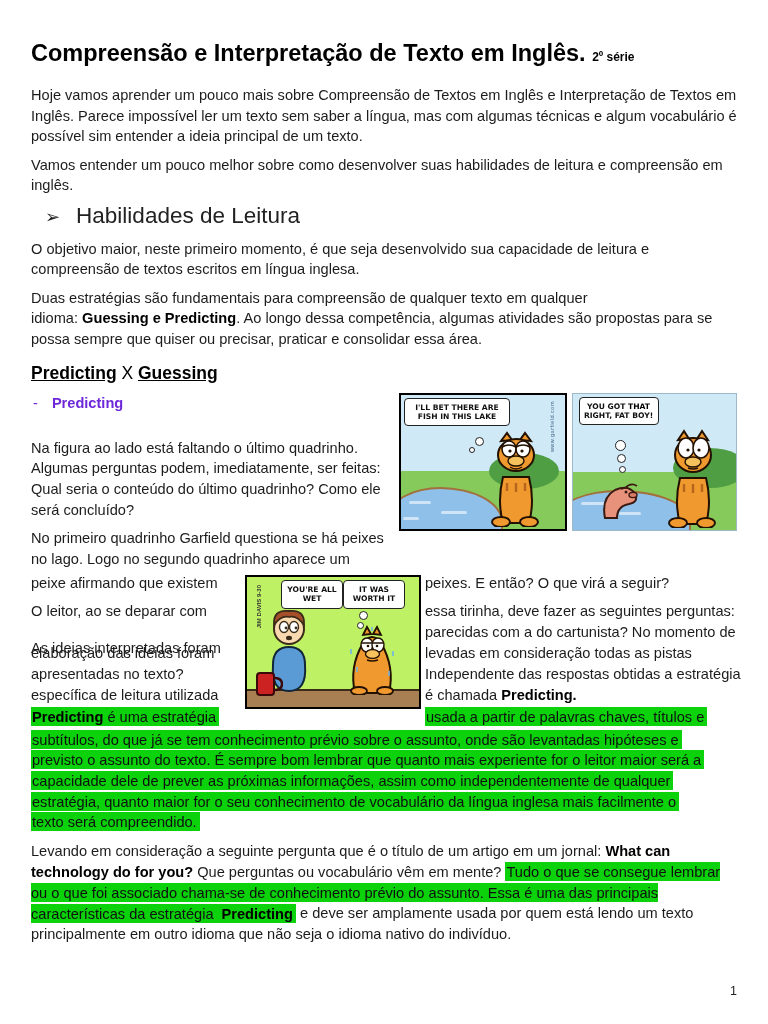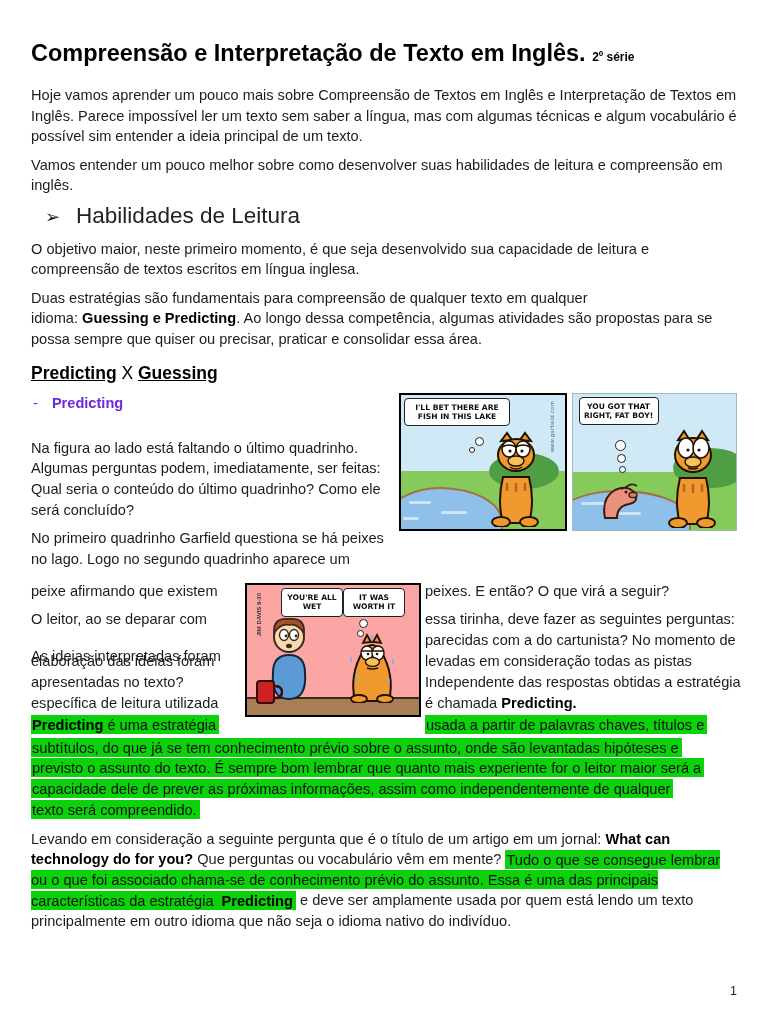--- a/index.html
+++ b/index.html
@@ -31,21 +31,21 @@
   .lake .streak { position:absolute; background:#cfe5f7; border-radius:4px; }
   .bubble { position:absolute; background:#fff; border:1.4px solid #222; border-radius:4px;
             font:700 7.6px/1.2 "DejaVu Sans", sans-serif; color:#111; text-align:center;
             padding:4px 4px; z-index:3; }
   .dot { position:absolute; background:#fff; border:1.2px solid #222; border-radius:50%; z-index:3; }
   .vcredit { position:absolute; writing-mode:vertical-rl; transform:rotate(180deg);
              font-size:5.5px; color:#4a6d8c; letter-spacing:0.5px; z-index:2; }
   .figure { position:absolute; z-index:1; }
 
   .strip2 { position:absolute; left:214px; top:2px; width:172px; height:130px;
-            border:2px solid #000; background:#fca5a5; overflow:hidden; }
+            border:2px solid #000; background:#bef264; overflow:hidden; }
   .counter { position:absolute; left:0; right:0; bottom:0; height:16px; background:#a87f52; border-top:2px solid #3a2a18; }
   .vcredit2 { position:absolute; left:2px; top:8px; writing-mode:vertical-rl; transform:rotate(180deg);
               font-size:6px; color:#333; z-index:2; font-weight:bold; }
 
   
   .wrap-section { clear:both; position:relative; height:152px; margin-top:2px; }
   .wl { position:absolute; left:0; white-space:nowrap; }
   .wr { position:absolute; left:394px; white-space:nowrap; }
 
   
@@ -132,21 +132,21 @@
             <circle cx="39" cy="22" r="1.6" fill="#221100"></circle>
           <ellipse cx="33" cy="34" rx="8" ry="5" fill="#f6c25e" stroke="#221100" stroke-width="1.4"></ellipse>
           <path d="M28 40 Q33 42 38 40" stroke="#221100" stroke-width="1.5" fill="none"></path>
           <path d="M24 56 L24 64 M33 56 L33 65 M42 56 L42 64" stroke="#b5651d" stroke-width="2.4"></path>
         </svg>
       </div>
     </div>
 
     <div class="pred-item"><span class="dash">-</span><span>Predicting</span></div>
     <p style="max-width:398px;">Na figura ao lado está faltando o último quadrinho. Algumas perguntas podem, imediatamente, ser feitas: Qual seria o conteúdo do último quadrinho? Como ele será concluído?</p>
-    <p style="max-width:398px; margin-bottom:12px;">No primeiro quadrinho Garfield questiona se há peixes no lago. Logo no segundo quadrinho aparece um</p>
+    <p style="max-width:398px; margin-bottom:4px;">No primeiro quadrinho Garfield questiona se há peixes no lago. Logo no segundo quadrinho aparece um</p>
 
     <div class="wrap-section">
       <div class="wl" style="top:0;">peixe afirmando que existem</div>
       <div class="wl" style="top:28px;">O leitor, ao se deparar com</div>
       <div class="wl" style="top:49px;margin-top:16px;">As ideias interpretadas foram</div>
       <div class="wl" style="top:70px;">elaboração das ideias foram</div>
       <div class="wl" style="top:91px;">apresentadas no texto?</div>
       <div class="wl" style="top:112px;">específica de leitura utilizada</div>
 
       <div class="wr" style="top:0;">peixes. E então? O que virá a seguir?</div>
@@ -196,20 +196,21 @@
           <rect x="2" y="2" width="17" height="22" rx="3" fill="#cc2222" stroke="#3a0a0a" stroke-width="2"></rect>
           <path d="M19 7 Q27 7 27 13 Q27 19 19 19" fill="none" stroke="#3a0a0a" stroke-width="2.4"></path>
         </svg>
       </div>
     </div>
 
     <div style="margin-top:4px;">
       <div class="green-line"><span class="hl">subtítulos, do que já se tem conhecimento prévio sobre o assunto, onde são levantadas hipóteses e</span></div>
       <div class="green-line"><span class="hl">previsto o assunto do texto. É sempre bom lembrar que quanto mais experiente for o leitor maior será a</span></div>
       <div class="green-line"><span class="hl">capacidade dele de prever as próximas informações, assim como independentemente de qualquer</span></div>
+      <div class="green-line"><span class="hl">estratégia, quanto maior for o seu conhecimento de vocabulário da língua inglesa mais facilmente o</span></div>
       <div class="green-line"><span class="hl">texto será compreendido.</span></div>
     </div>
 
     <p class="final-para"><span>Levando em consideração a seguinte pergunta que é o título de um artigo em um jornal: </span><b>What can technology do for you?</b><span> Que perguntas ou vocabulário vêm em mente? </span><span class="hl">Tudo o que se consegue lembrar ou o que foi associado chama-se de conhecimento prévio do assunto. Essa é uma das principais características da estratégia </span><span class="hl"><b>Predicting</b></span><span> e deve ser amplamente usada por quem está lendo um texto principalmente em outro idioma que não seja o idioma nativo do indivíduo.</span></p>
 
   </div>
 
   <div class="page-number">1</div>
 </div>
 

